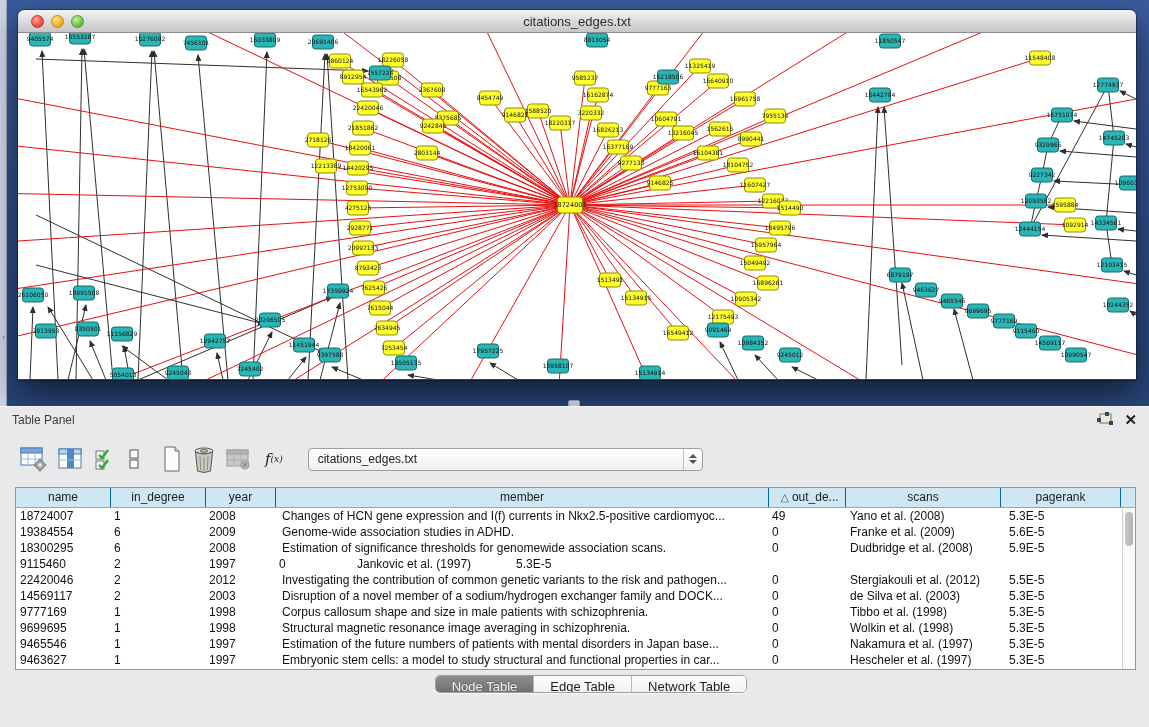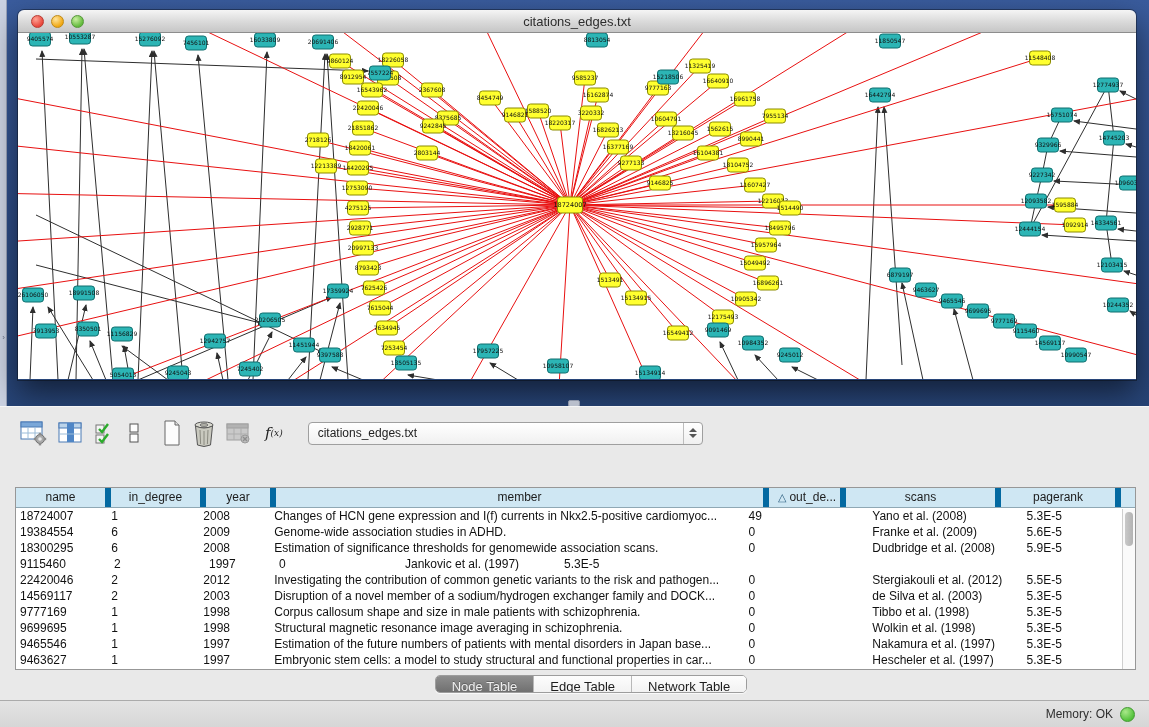--- a/index.html
+++ b/index.html
@@ -53,28 +53,28 @@
   .combo .val { padding-left:9px; flex:1; }
   .combo .step { width:19px; height:100%; border-left:1px solid #bdbdbd; display:flex;
     flex-direction:column; align-items:center; justify-content:center; gap:2px; }
   .combo .tri-up { width:0; height:0; border-left:4px solid transparent; border-right:4px solid transparent; border-bottom:4px solid #555; }
   .combo .tri-dn { width:0; height:0; border-left:4px solid transparent; border-right:4px solid transparent; border-top:4px solid #555; }
 
   .tp-table { position:absolute; left:15px; top:80px; width:1121px; height:183px;
     background:#ffffff; border:1px solid #979797; }
   .thead { display:flex; height:20px; background:#cfe7f3; border-bottom:1px solid #8fa8b4; }
   .th { font-size:12px; color:#1c1c1c; line-height:19px; text-align:center;
-    border-right:6px solid #0369a1; overflow:hidden; white-space:nowrap; }
+    border-right:1px solid #0369a1; overflow:hidden; white-space:nowrap; }
   .th.sorted { text-align:center; padding-left:5px; }
   .th .sort-tri { color:#2d5f80; font-size:11px; margin-right:3px; }
   .tbody .row { display:flex; height:16px; line-height:16px; font-size:12px; color:#111; }
   .cell { padding:0 3px; overflow:hidden; white-space:nowrap; }
   .c0{width:95px;} .c1{width:95px;} .c2{width:70px;} .c3{width:493px;}
   .c4{width:77px;} .c5{width:155px;} .c6{width:120px;}
-  .row .c0{padding-left:4px;} .row .c3{padding-left:6px;} .row .c5{padding-left:4px;margin-left:48px;} .row .c6{padding-left:8px;}
+  .row .c0{padding-left:4px;} .row .c3{padding-left:6px;} .row .c5{padding-left:4px;} .row .c6{padding-left:8px;}
   .vscroll { position:absolute; right:0; top:21px; bottom:0; width:13px;
     background:#fafafa; border-left:1px solid #cfcfcf; }
   .vthumb { position:absolute; left:2px; top:3px; width:8px; height:34px;
     background:linear-gradient(90deg,#c9c9c9,#b3b3b3); border-radius:5px; }
 
   .tp-tabs { position:absolute; left:0; top:268px; width:1149px; height:24px;
     display:flex; justify-content:center; }
   .seg { display:flex; border:1px solid #9d9d9d; border-radius:5px; overflow:hidden; height:18px;
     background:#fcfcfc; box-shadow:0 1px 1px rgba(255,255,255,.8);margin-left:33px; }
   .seg .tab { padding:0 16px; font-size:13px; line-height:21px; color:#1d1d1d;
@@ -487,20 +487,31 @@
             <text x="1112" y="152" text-anchor="middle">10960341</text>
           </g>
       </svg>
     </div>
   </div>
 
   <div class="splitter-grip"></div>
 
   <div class="table-panel">
 
+    <div class="tp-header">
+      <div class="tp-title">Table Panel</div>
+      <div class="spacer"></div>
+      <svg class="tp-float" viewBox="0 0 18 16">
+        <rect x="4" y="2" width="11" height="9" fill="none" stroke="#a08f4e" stroke-width="1.3"></rect>
+        <rect x="1" y="6" width="4" height="4" fill="#31456f"></rect>
+        <rect x="9" y="0" width="4" height="4" fill="#31456f"></rect>
+        <rect x="13" y="9" width="4" height="4" fill="#31456f"></rect>
+      </svg>
+      <div class="tp-close">✕</div>
+    </div>
 
     <div class="tp-toolbar">
       <div class="tbtn">
         <svg width="27" height="26" viewBox="0 0 27 26">
           <rect x="1" y="2" width="21" height="17" fill="#ffffff" stroke="#4a7ab5"></rect>
           <rect x="1" y="2" width="21" height="5" fill="#7aa7d8" stroke="#4a7ab5"></rect>
           <line x1="8" y1="7" x2="8" y2="19" stroke="#9cbcd8"></line>
           <line x1="15" y1="7" x2="15" y2="19" stroke="#9cbcd8"></line>
           <line x1="1" y1="13" x2="22" y2="13" stroke="#9cbcd8"></line>
           <circle cx="20" cy="19" r="4.5" fill="#a9a9a9" stroke="#6e6e6e"></circle>
@@ -677,19 +688,15 @@
     </div>
 
     <div class="tp-tabs">
       <div class="seg" id="tabseg">
           <div class="tab selected">Node Table</div>
           <div class="tab">Edge Table</div>
           <div class="tab">Network Table</div>
         </div>
     </div>
 
-    <div class="tp-status">
-      <div class="mem-label">Memory: OK</div>
-      <div class="mem-dot"></div>
-    </div>
 
   </div>
 </div>
 
 </body></html>

